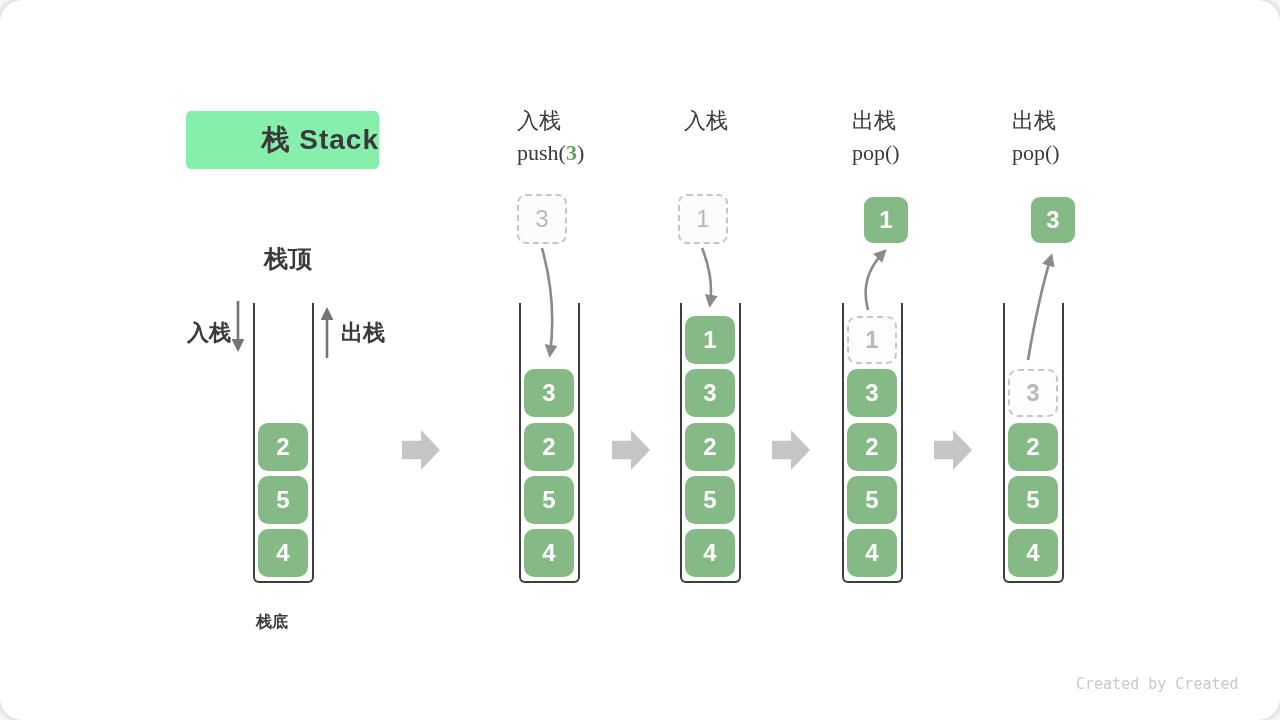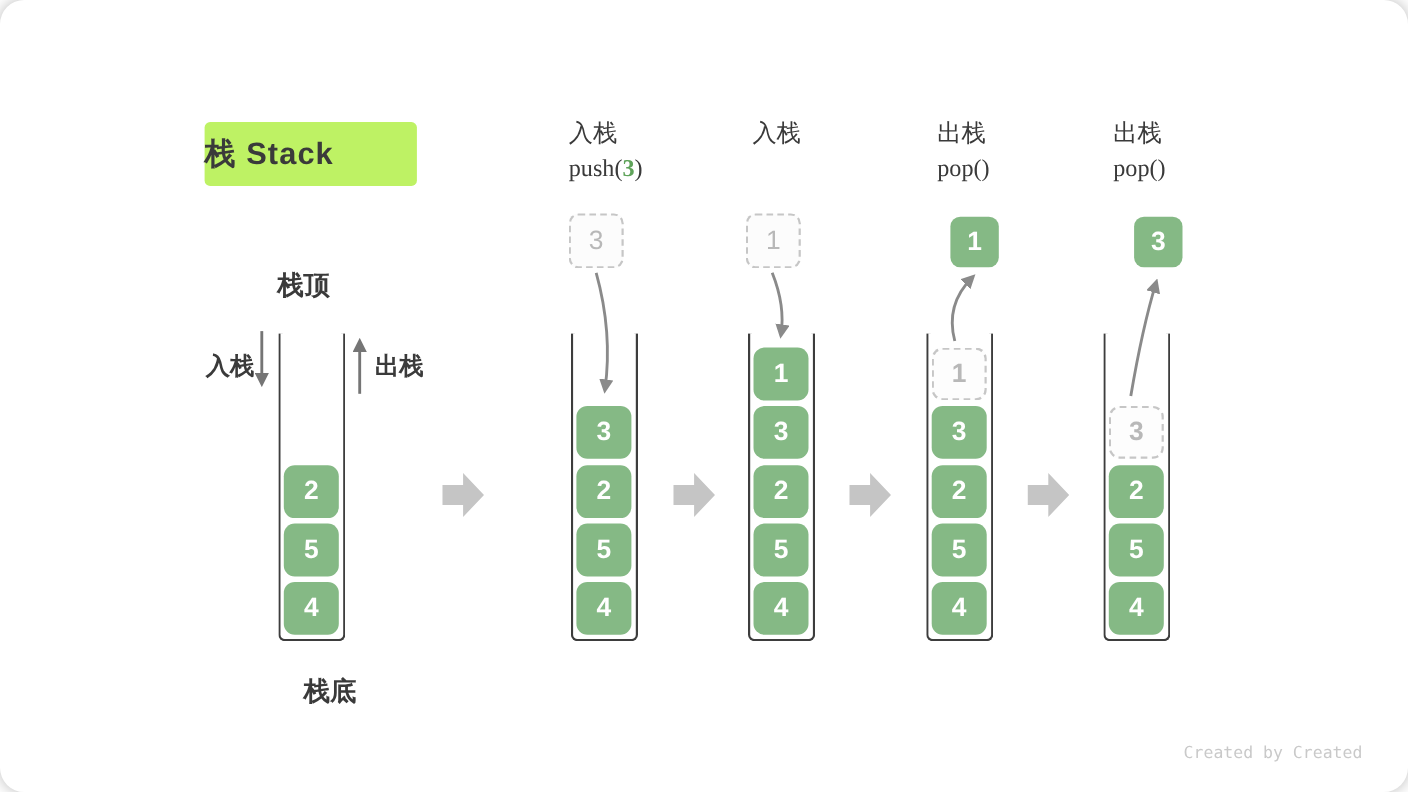--- a/index.html
+++ b/index.html
@@ -19,39 +19,39 @@
     background: #ffffff;
     border-radius: 22px;
     box-shadow: 0 0 14px rgba(0,0,0,0.28);
     overflow: hidden;
   }
   
   .title-box {
     position: absolute;
     left: 186px; top: 111px;
     width: 193px; height: 58px;
-    background: #bef264;
+    background: #86efac;
     border-radius: 5px;
     display: flex;
     align-items: center;
-    justify-content: flex-start;
+    justify-content: flex-end;
     font-size: 28px;
     font-weight: bold;
     color: #3a3a3a;
     letter-spacing: 1px;
   }
   
   .lbl {
     position: absolute;
     color: #3a3a3a;
     font-weight: bold;
     white-space: nowrap;
   }
-  .lbl-top    { left: 252px; top: 243px; font-size: 24px; }
-  .lbl-bottom { left: 256px; top: 612px; font-size: 24px; margin-left: 20px; }
+  .lbl-top    { left: 264px; top: 243px; font-size: 24px; }
+  .lbl-bottom { left: 256px; top: 612px; font-size: 16px; }
   .lbl-push   { left: 187px; top: 318px; font-size: 22px; }
   .lbl-pop    { left: 341px; top: 318px; font-size: 22px; }
   
   .op {
     position: absolute;
     top: 106px;
     width: 160px;
     color: #3a3a3a;
   }
   .op-action {

